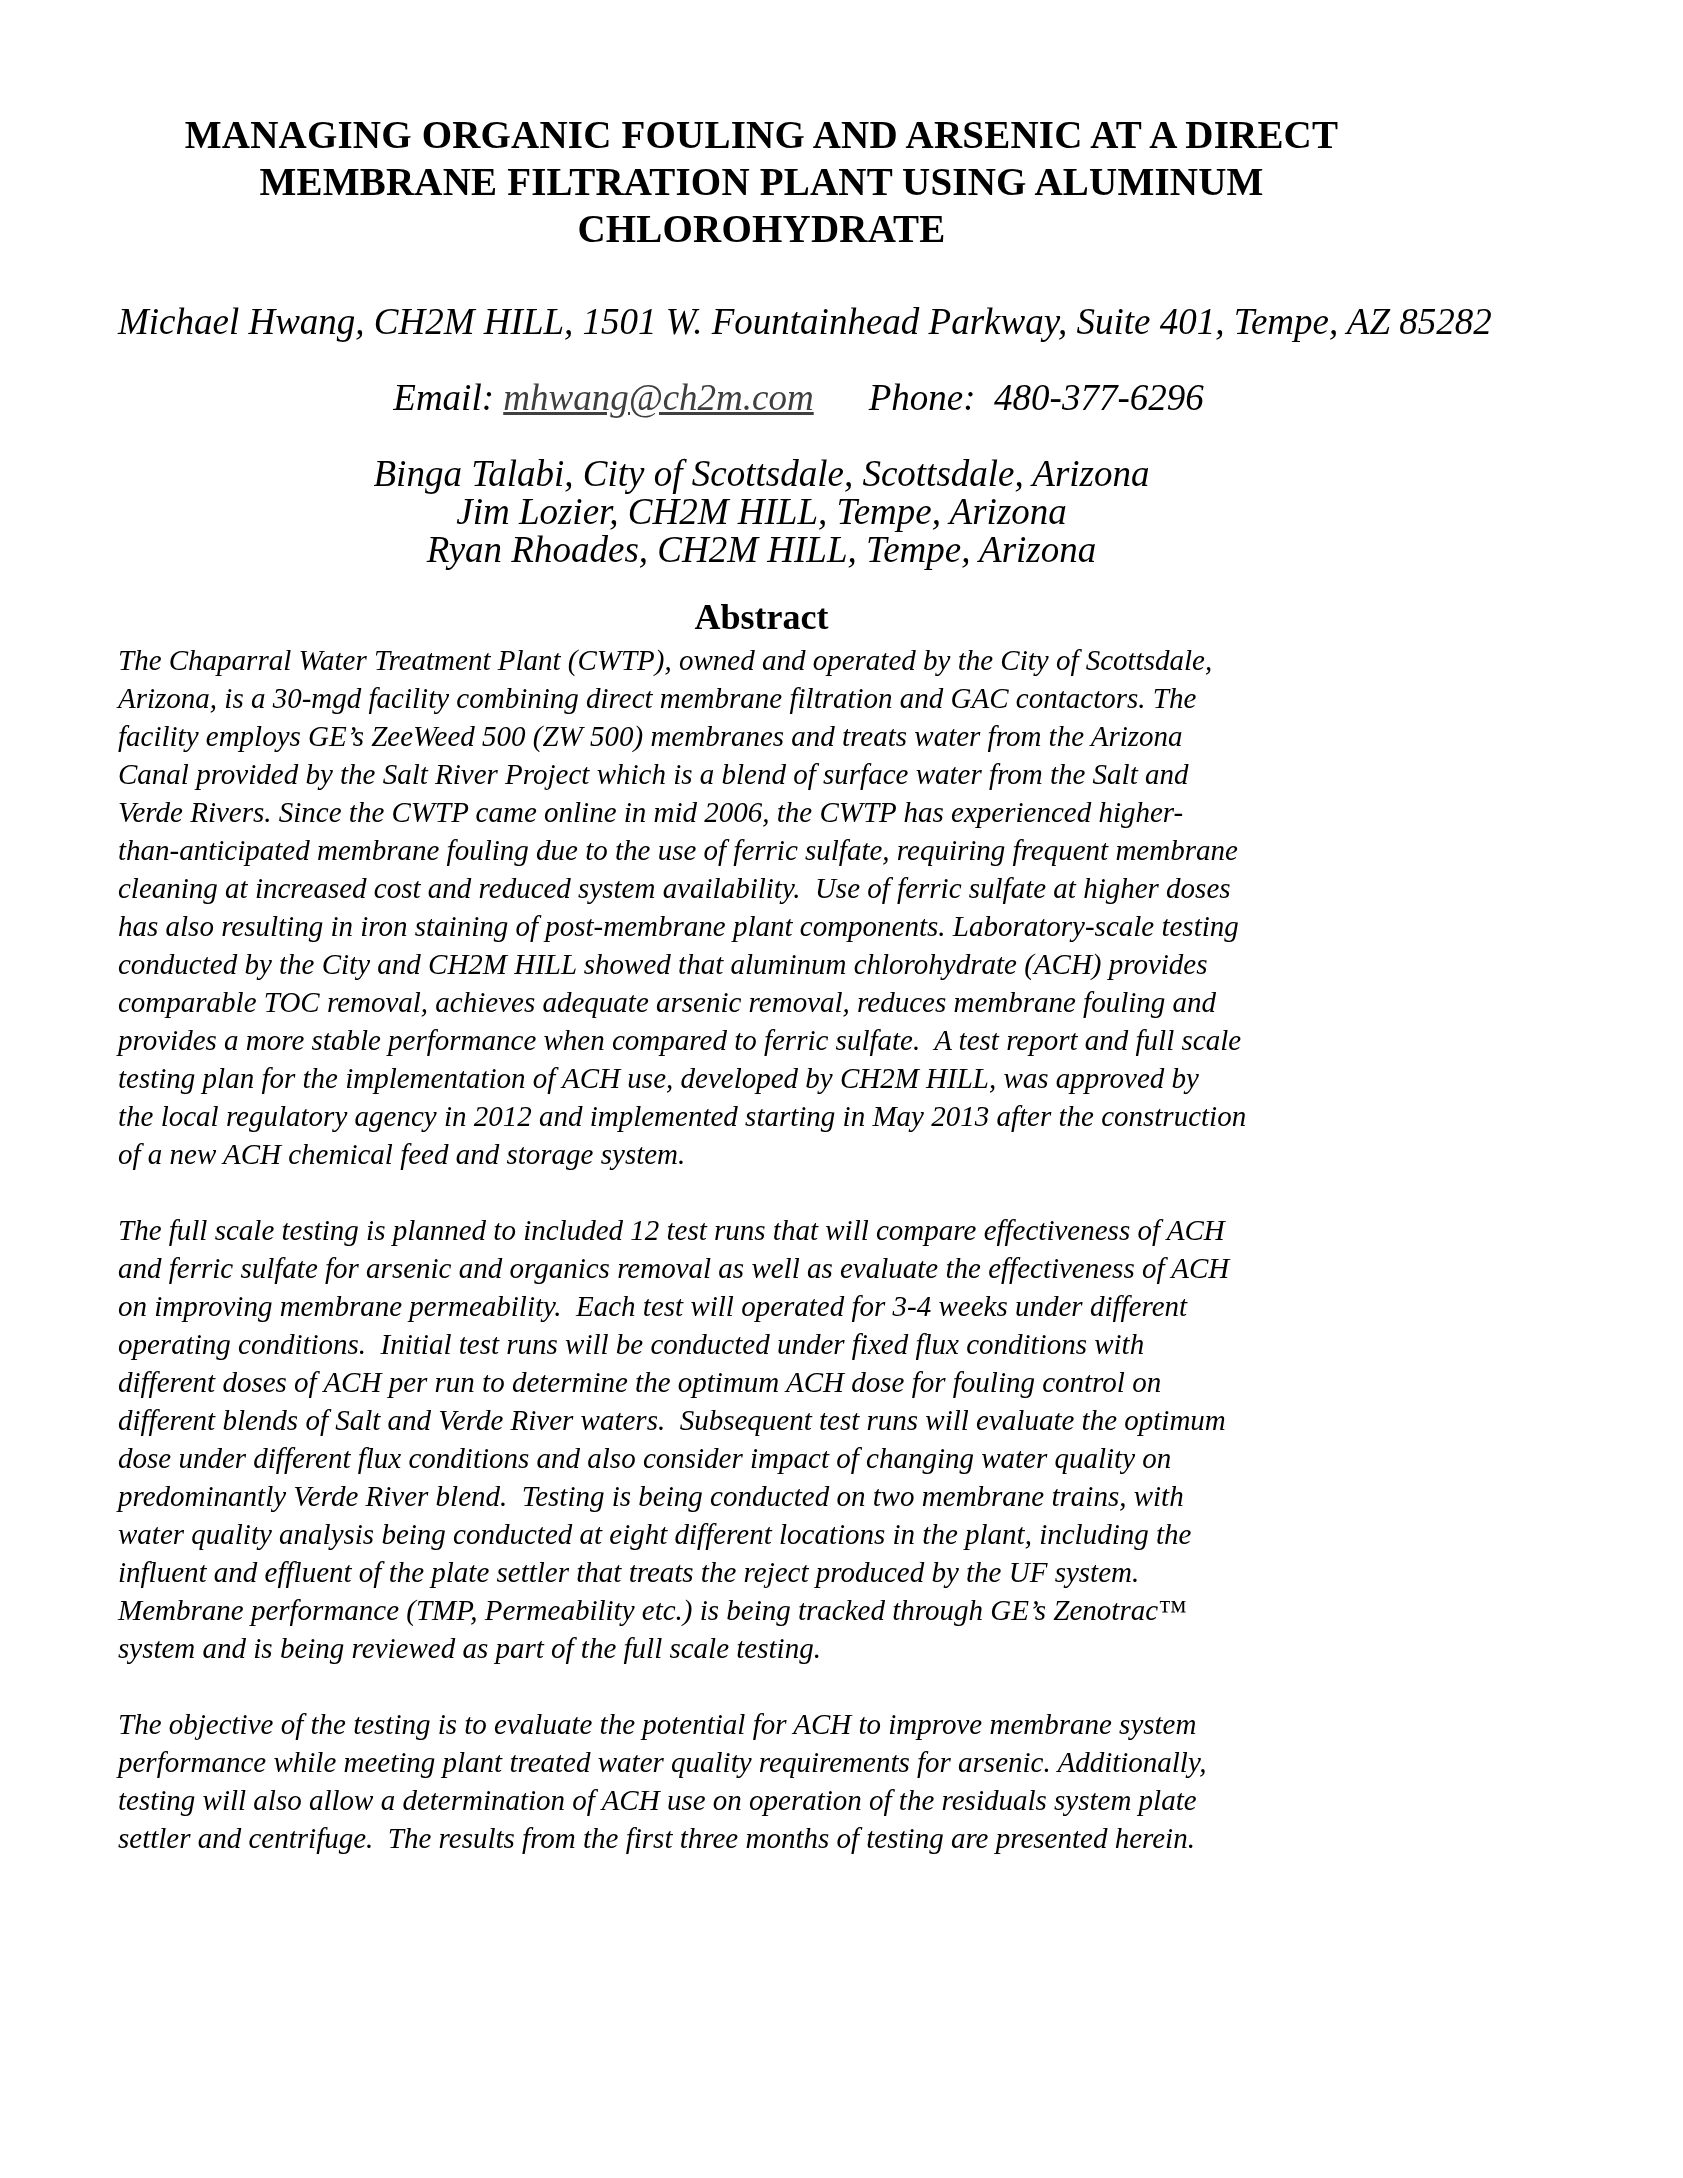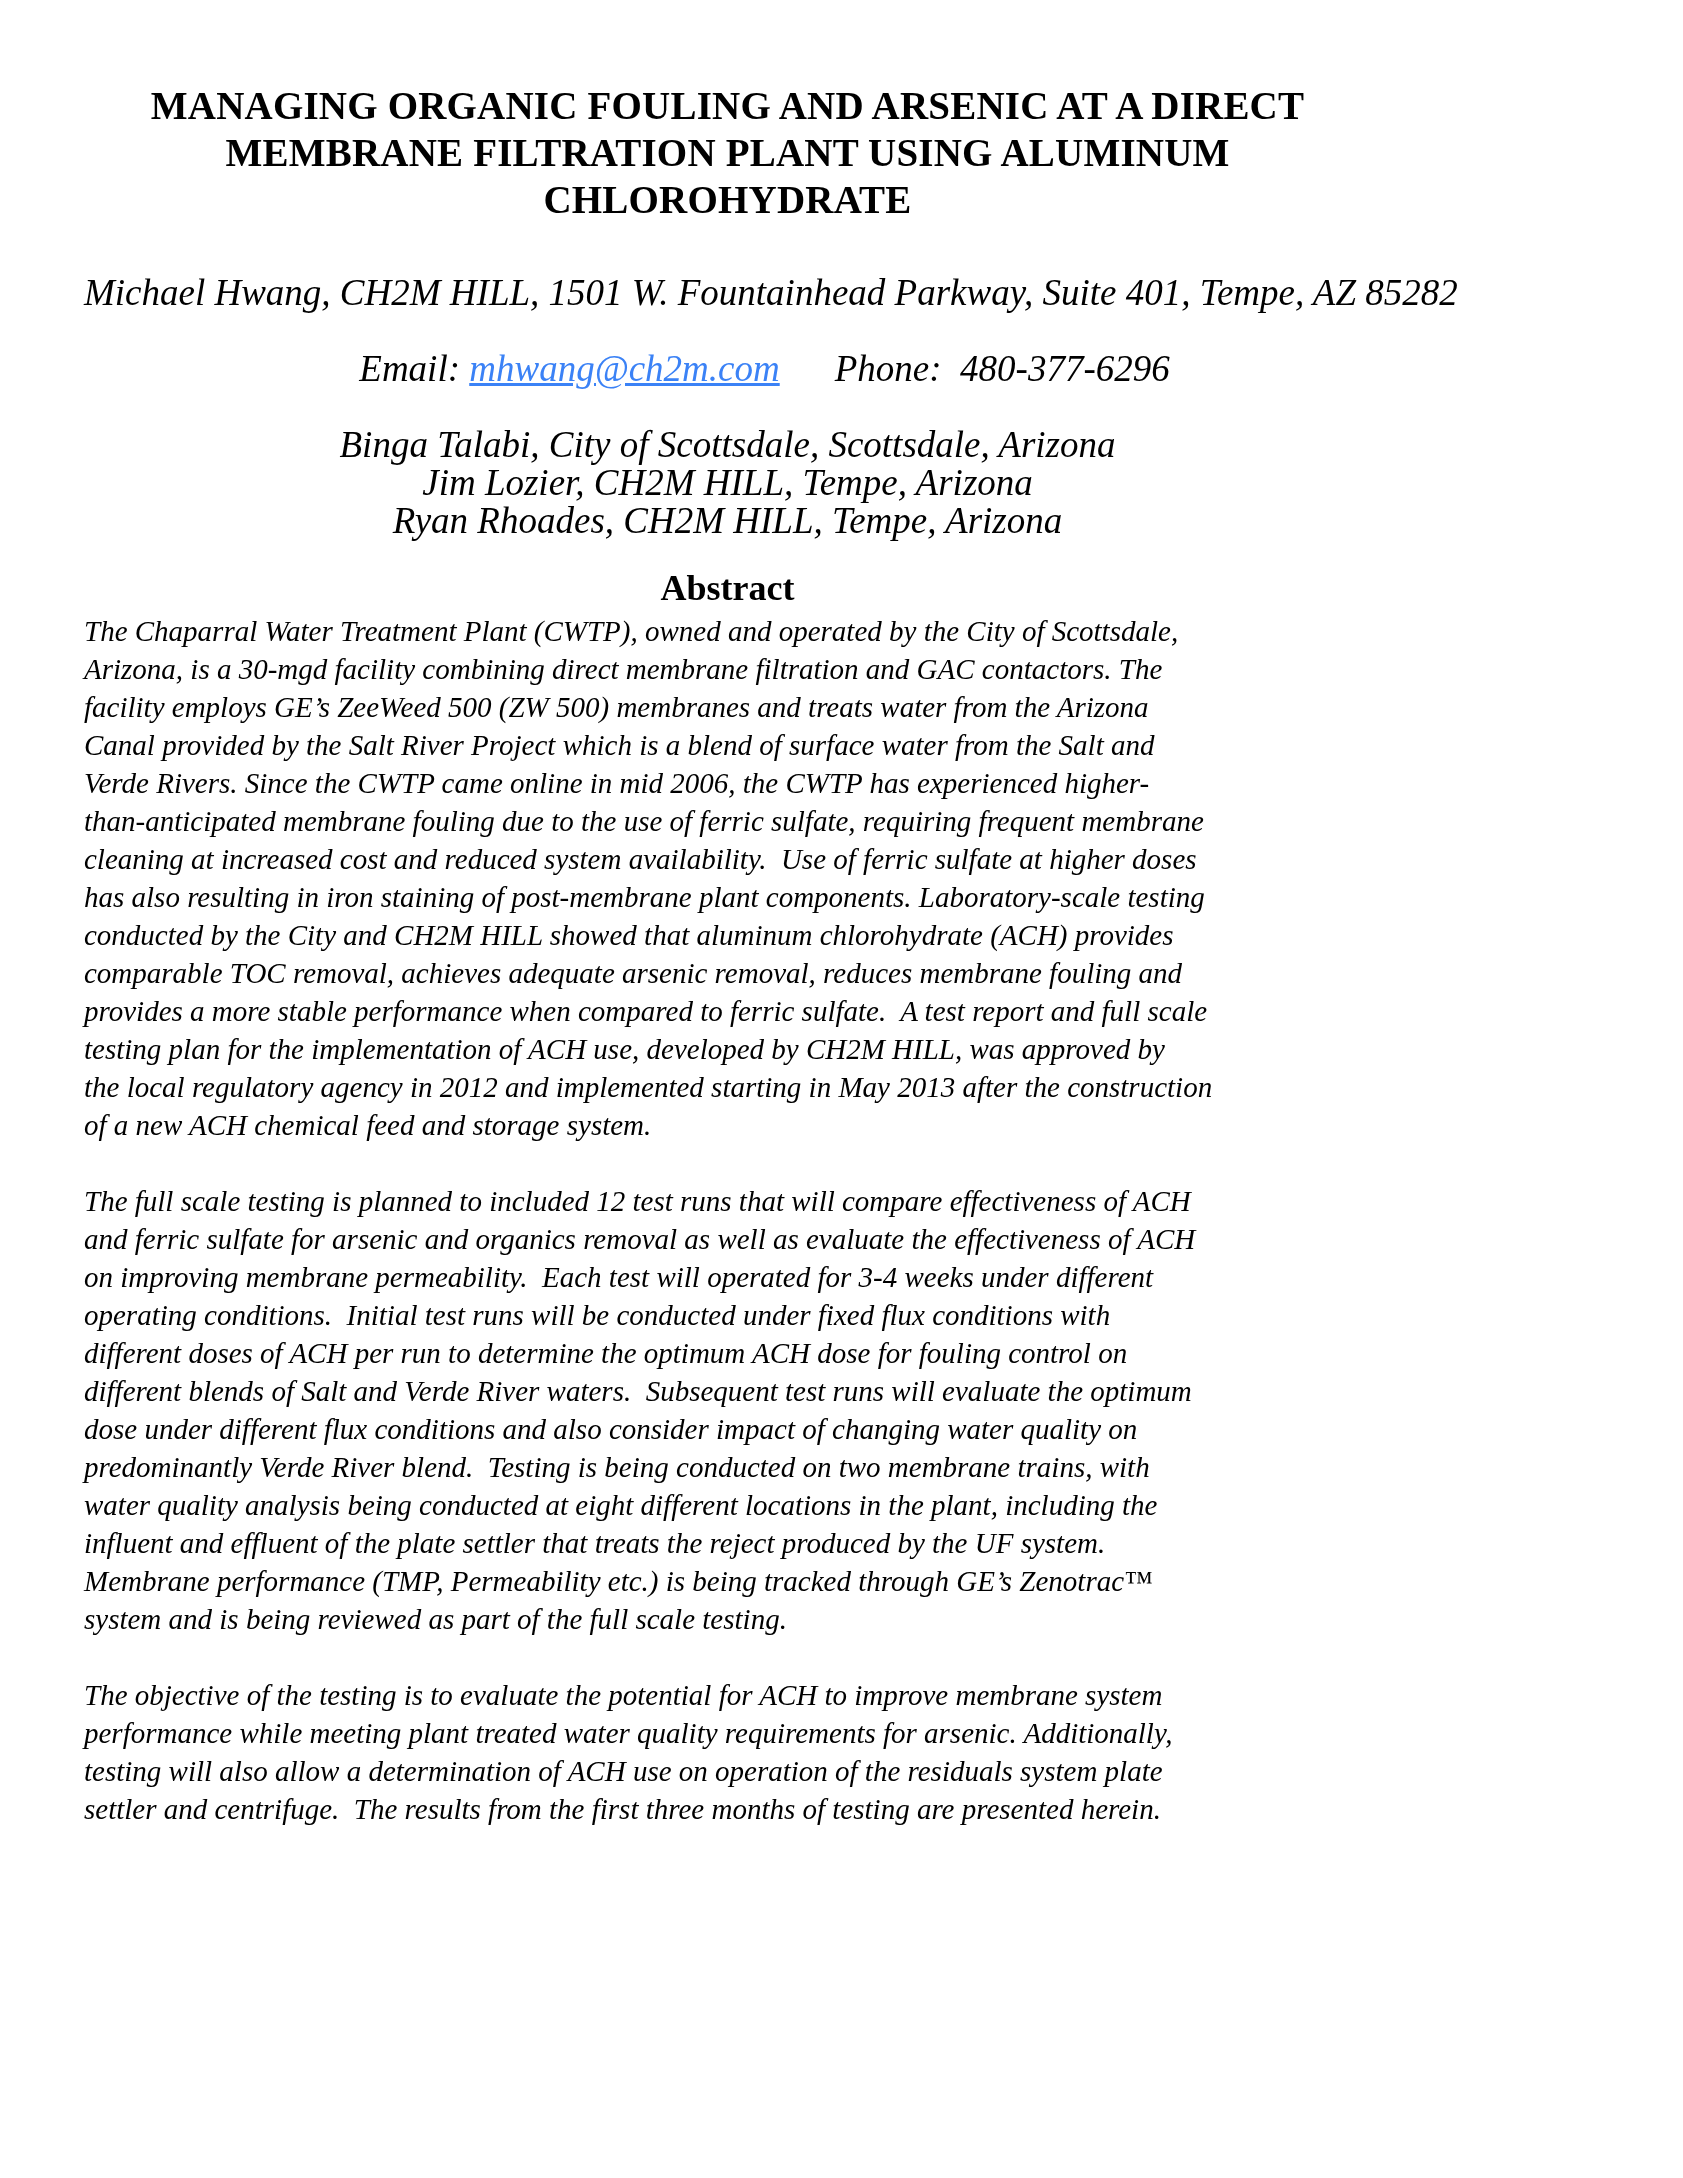--- a/index.html
+++ b/index.html
@@ -8,43 +8,43 @@
   }
   body {
     width: 1683px;
     height: 2178px;
     background: #ffffff;
     color: #000000;
     font-family: "Liberation Serif", serif;
     overflow: hidden;
   }
   .content {
-    margin-left: 84px;
+    margin-left: 118px;
     width: 1287px;
-    padding-top: 82px;
+    padding-top: 111px;
   }
   .title {
     margin: 0;
     font-size: 39px;
     line-height: 47px;
     font-weight: 700;
     text-align: center;
     letter-spacing: 0.2px;
   }
   .authors {
     margin-top: 51px;
     font-style: italic;
     font-size: 37px;
     line-height: 38px;
     text-align: center;
   }
   .authors .line { white-space: pre; }
   .contact span, .contact a { white-space: pre; }
   a.email {
-    color: #3b82f6;
+    color: #404040;
     text-decoration: underline;
     cursor: pointer;
   }
   .phone { margin-left: 55px; }
   .abstract-heading {
     margin: 28px 0 0 0;
     font-size: 36px;
     line-height: 40px;
     font-weight: 700;
     text-align: center;

